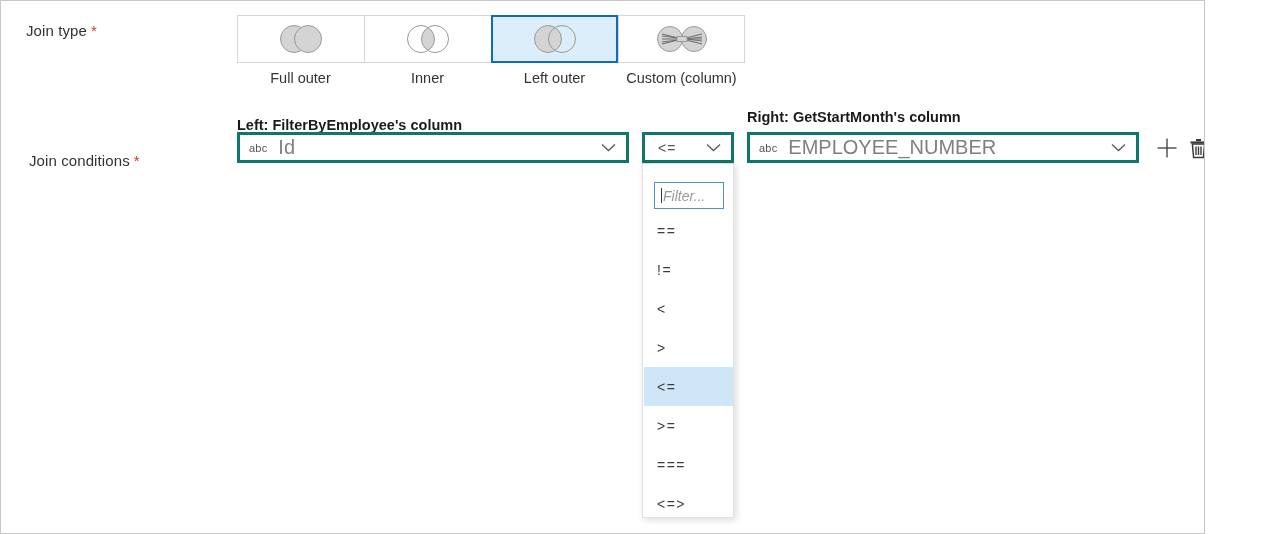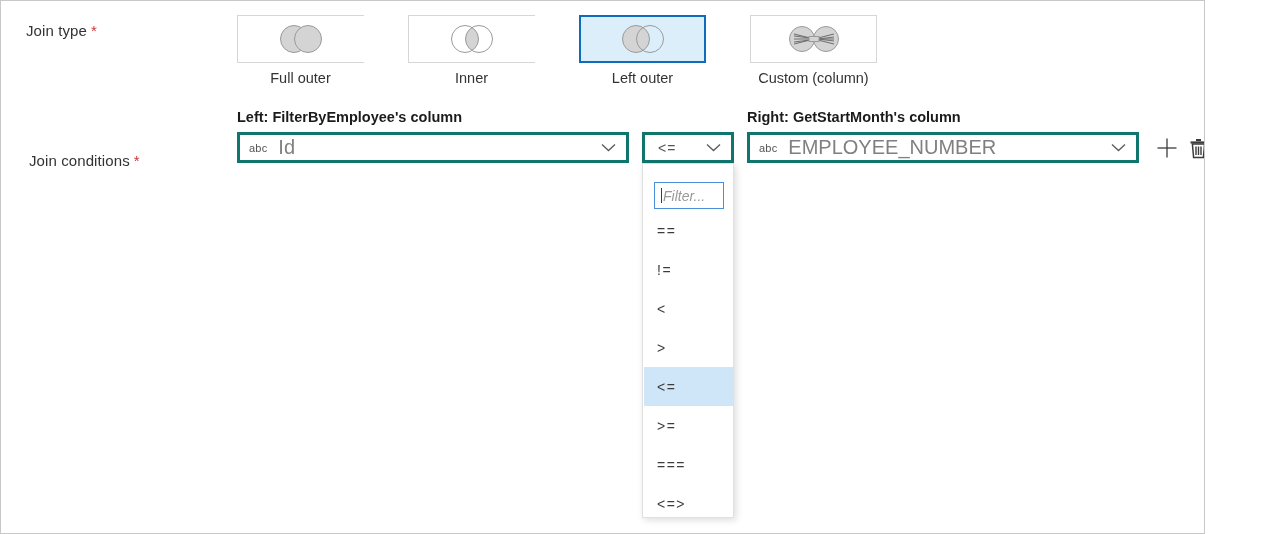--- a/index.html
+++ b/index.html
@@ -39,21 +39,20 @@
     margin-left: 4px;
   }
 
   
   #jointype-row {
     position: absolute;
     left: 236px;
     top: 14px;
     display: flex;
     align-items: flex-start;
-    gap: 44px;
   }
   .tile-wrap {
     width: 127px;
     display: flex;
     flex-direction: column;
     align-items: center;
   }
   .tile {
     width: 127px;
     height: 48px;
@@ -254,21 +253,21 @@
       </div>
       <div class="tile-label">Custom (column)</div>
     </div>
 
   </div>
 
   <div class="rail-label" style="left:28px; top:109px;margin-top:42px;">
     <span>Join conditions</span><span class="req-star">*</span>
   </div>
 
-  <div class="col-heading" style="left:236px; top:108px;text-align:center;">Left: FilterByEmployee's column</div>
+  <div class="col-heading" style="left:236px; top:116px;text-align:center;">Left: FilterByEmployee's column</div>
   <div class="col-heading" style="left:746px; top:108px;">Right: GetStartMonth's column</div>
 
   <div class="combo" style="left:236px; top:131px; width:392px;">
     <span class="type-badge">abc</span>
     <span class="combo-value">Id</span>
     <svg class="chev" width="15" height="9" viewBox="0 0 15 9">
       <polyline points="1,1.5 7.5,7.5 14,1.5" fill="none" stroke="#5a5a5a" stroke-width="1.3"></polyline>
     </svg>
   </div>
 

